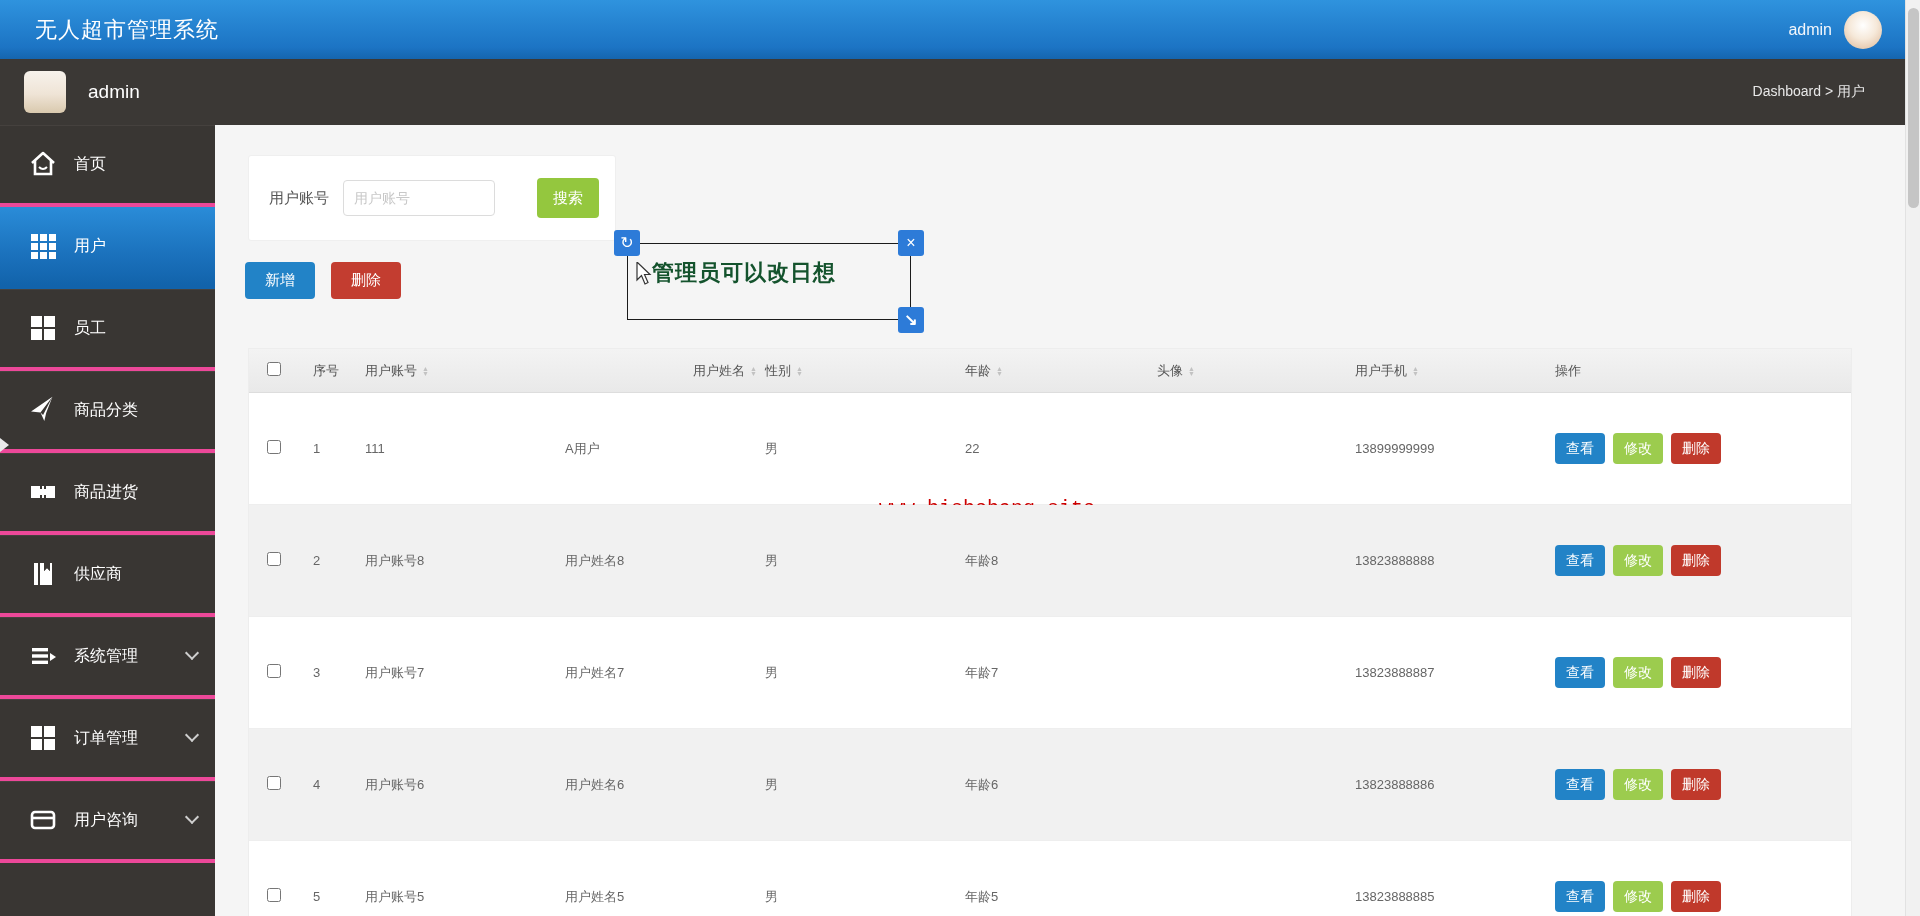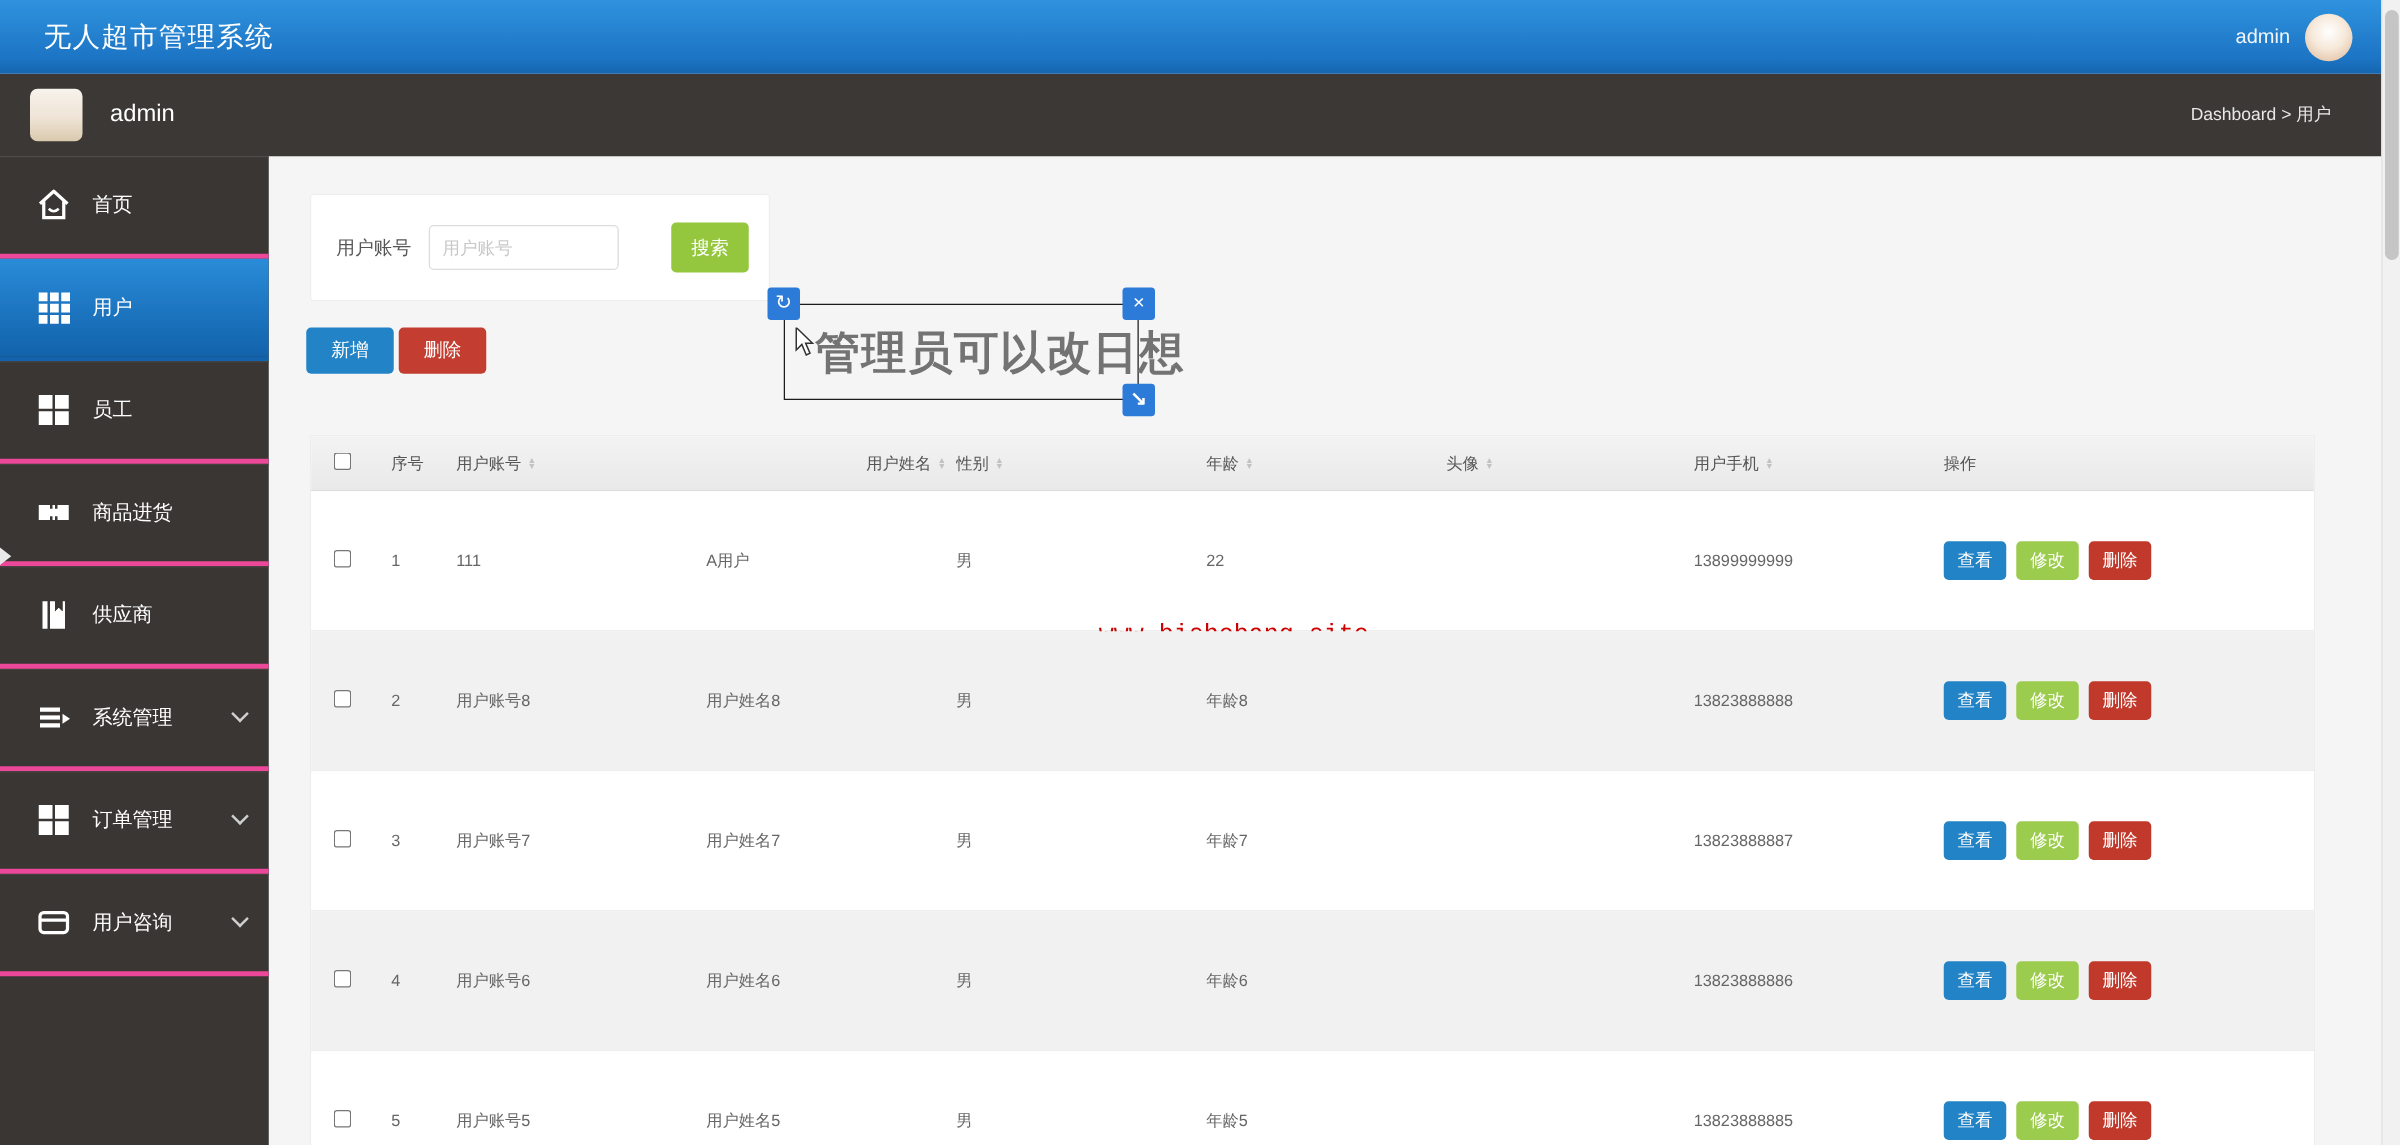--- a/index.html
+++ b/index.html
@@ -39,31 +39,31 @@
   .main { position:absolute; left:215px; top:125px; width:1690px; height:791px; background:#f5f5f5; }
 
   .search-card { position:absolute; left:33px; top:30px; width:368px; height:86px; background:#fff;
     border:1px solid #efefef; border-radius:3px; display:flex; align-items:center; gap:14px; padding:0 16px 0 20px; }
   .search-label { color:#555; font-size:15px; white-space:nowrap; }
   .search-input { width:152px; height:36px; border:1px solid #dcdcdc; border-radius:4px; padding:0 10px; font-size:14px; color:#333; outline:none; }
   .search-input::placeholder { color:#c8c8c8; }
   .btn { border:none; border-radius:4px; color:#fff; cursor:pointer; font-family:"Liberation Sans",sans-serif; }
   .btn-search { width:82px; height:40px; background:#94c73e; font-size:15px; margin-left:28px; }
 
-  .toolbar { position:absolute; left:30px; top:137px; display:flex; gap:4px; }
+  .toolbar { position:absolute; left:30px; top:137px; display:flex; gap:16px; }
   .btn-add { width:70px; height:37px; background:#2283c7; font-size:15px; }
   .btn-del { width:70px; height:37px; background:#c33d30; font-size:15px; }
 
   
   .annotation { position:absolute; left:412px; top:118px; width:284px; height:77px; border:1px solid #1b1b1b; z-index:20; }
   .handle { position:absolute; width:26px; height:26px; background:#2d7bd8; color:#fff; display:flex; align-items:center; justify-content:center; font-size:16px; line-height:1; }
   .h-rotate { left:-14px; top:-14px; border-radius:3px; }
   .h-close { right:-14px; top:-14px; border-radius:3px; }
   .h-resize { right:-14px; bottom:-14px; border-radius:3px; font-weight:bold; }
-  .ann-text { position:absolute; left:24px; top:14px; width:250px; color:#737373; font-size:36px; font-weight:bold; white-space:nowrap; letter-spacing:1px; }
+  .ann-text { position:absolute; left:24px; top:14px; width:250px; color:#14532d; font-size:22px; font-weight:bold; white-space:nowrap; letter-spacing:1px; }
   .cursor-svg { position:absolute; left:8px; top:18px; }
 
   
   .table-card { position:absolute; left:33px; top:223px; width:1604px; height:700px; background:#fff; border:1px solid #ededed; }
   .thead { display:flex; align-items:center; height:44px; background:linear-gradient(180deg,#f3f3f3,#e9e9e9); border-bottom:1px solid #ddd; color:#555; font-size:13px; }
   .trow { display:flex; align-items:center; height:112px; border-bottom:1px solid #eee; color:#666; font-size:13px; position:relative; background:#fff; }
   .trow.striped { background:#f1f1f1; }
   .c-cb{width:56px; padding-left:18px;} .c-idx{width:52px;} .c-acc{width:200px;} .c-name{width:200px;justify-content:flex-end;}
   .c-gen{width:200px;} .c-age{width:192px;} .c-av{width:198px;} .c-ph{width:200px;} .c-op{flex:1;}
   .cell { padding-left:8px; }
@@ -146,20 +146,28 @@
               <rect x="2" y="2" width="11" height="11"></rect>
               <rect x="15" y="2" width="11" height="11"></rect>
               <rect x="2" y="15" width="11" height="11"></rect>
               <rect x="15" y="15" width="11" height="11"></rect>
             </g>
           </svg>
       </span>
       <span class="lbl">员工</span>
     </div>
 
+    <div class="side-item">
+      <span class="side-icon">
+        <svg width="28" height="28" viewBox="0 0 28 28">
+            <path d="M26 3 L2 13 L11 16 L13 25 L16.5 17.5 L26 3 Z M11 16 L26 3 L13 19" fill="#fff" transform="rotate(-12 14 14)"></path>
+          </svg>
+      </span>
+      <span class="lbl">商品分类</span>
+    </div>
 
 
     <div class="side-item">
       <span class="side-icon">
         <svg width="28" height="28" viewBox="0 0 28 28">
             <path d="M2 8 h9 v3 h2 V8 h2 v3 h2 V8 h9 v12 h-9 v-3 h-2 v3 h-2 v-3 h-2 v3 H2 Z" fill="#fff"></path>
           </svg>
       </span>
       <span class="lbl">商品进货</span>
     </div>

